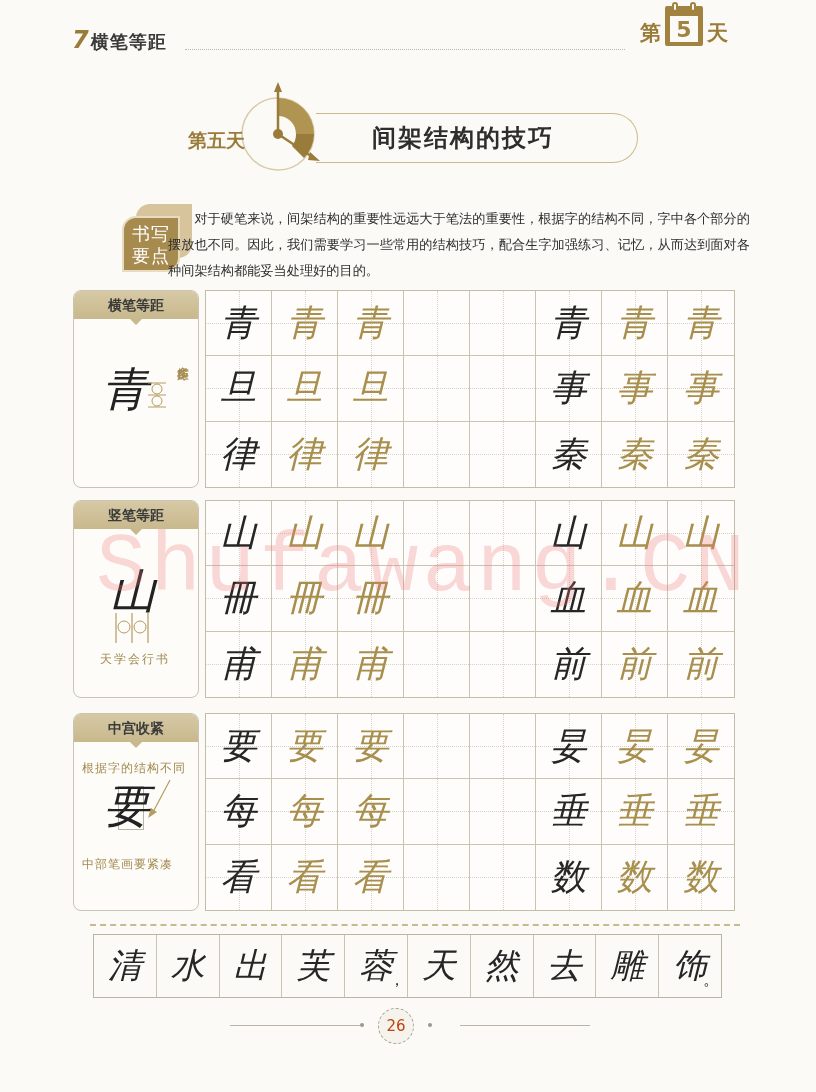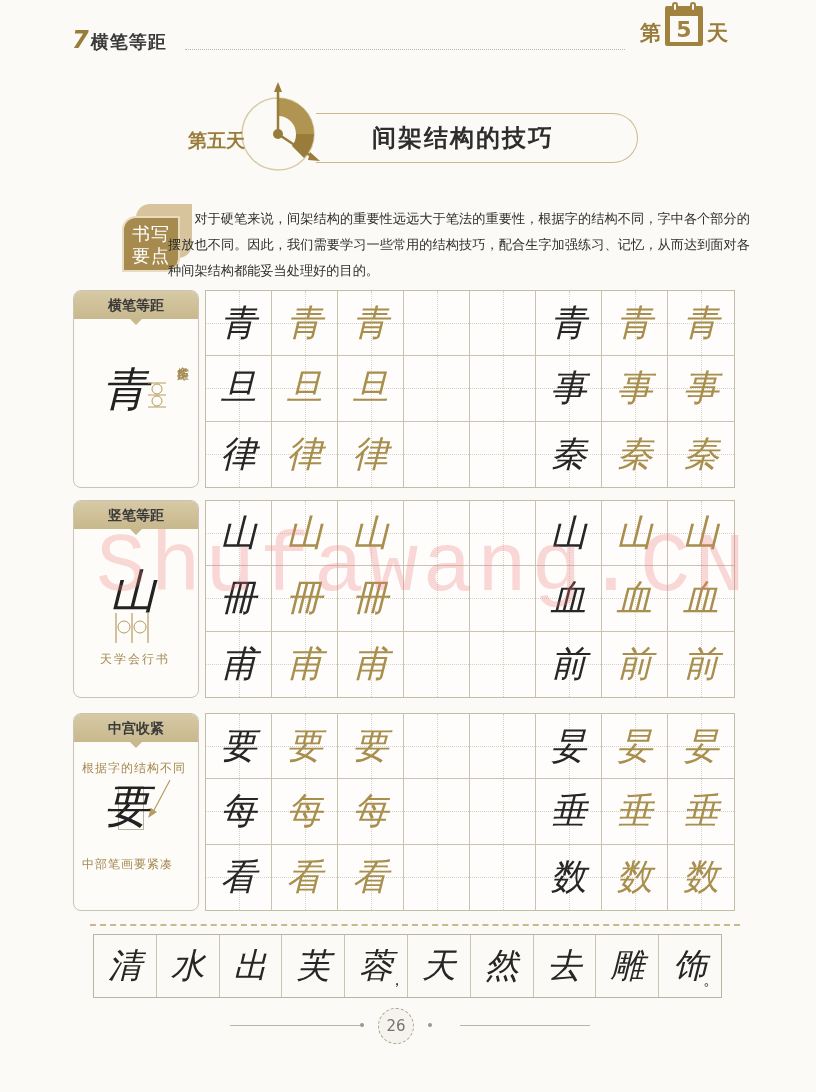--- a/index.html
+++ b/index.html
@@ -56,21 +56,21 @@
   .phrase .pc { flex: 1; border-right: 1px solid #c9c4b2; display: flex; align-items: center; justify-content: center; font-size: 34px; font-style: italic; color: #262626; position: relative; }
   .phrase .pc:last-child { border-right: none; }
   .phrase .punct { position: absolute; right: 2px; bottom: 6px; font-size: 16px; font-style: normal; }
 
   
   .footer { position: absolute; left: 230px; top: 1008px; width: 360px; height: 34px; }
   .footer .line { position: absolute; top: 17px; height: 0; border-top: 1px solid #b8b4a8; width: 130px; }
   .footer .line.left { left: 0; }
   .footer .line.right { right: 0; }
   .footer .dot { position: absolute; top: 15px; width: 4px; height: 4px; background: #9b978c; border-radius: 50%; }
-  .page-num { position: absolute; left: 148px; top: 0; width: 36px; height: 36px; border: 1.5px dashed #a8a496; border-radius: 50%; display: flex; align-items: center; justify-content: center; font-family: "DejaVu Sans", sans-serif; font-size: 15px; color: #737373; background: #f5f3ec; }
+  .page-num { position: absolute; left: 148px; top: 0; width: 36px; height: 36px; border: 1.5px dashed #a8a496; border-radius: 50%; display: flex; align-items: center; justify-content: center; font-family: "DejaVu Sans", sans-serif; font-size: 15px; color: #c2410c; background: #f5f3ec; }
 
   
   .watermark { position: absolute; left: 96px; top: 520px; font-family: Liberation Mono, monospace; font-size: 84px; color: rgba(236, 120, 120, 0.28); letter-spacing: 4px; pointer-events: none; z-index: 5; white-space: nowrap; }
 </style>
 </head>
 <body>
 
 <div class="top-header">
   <div class="book-title">
     <span class="num">7</span><span>横笔等距</span>

